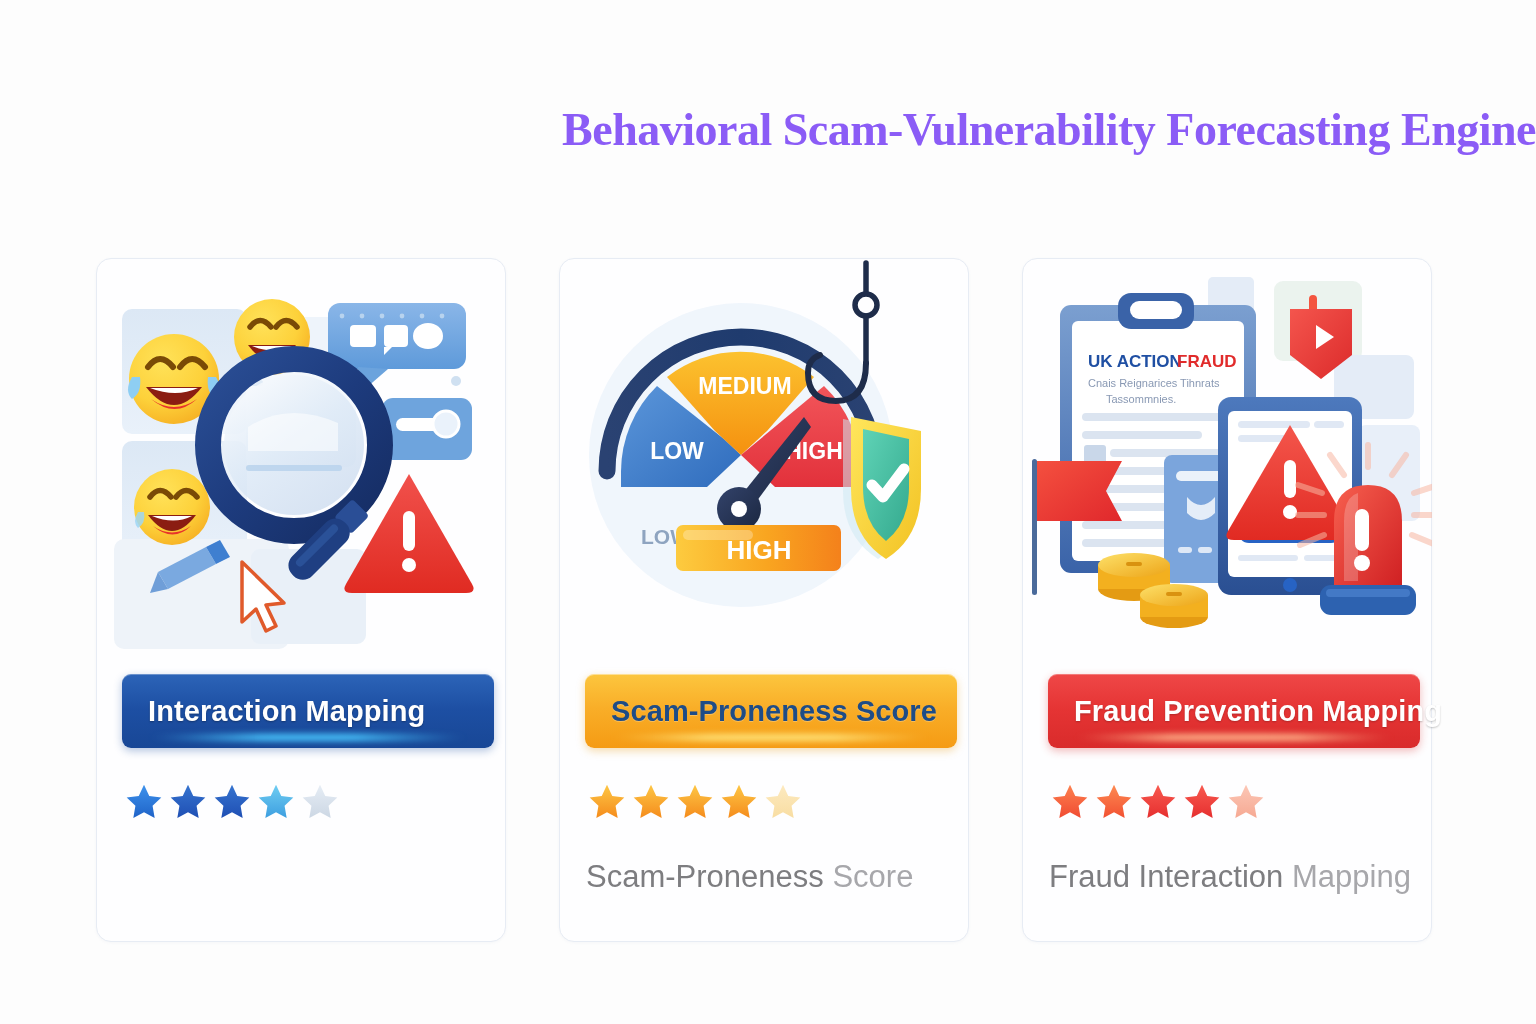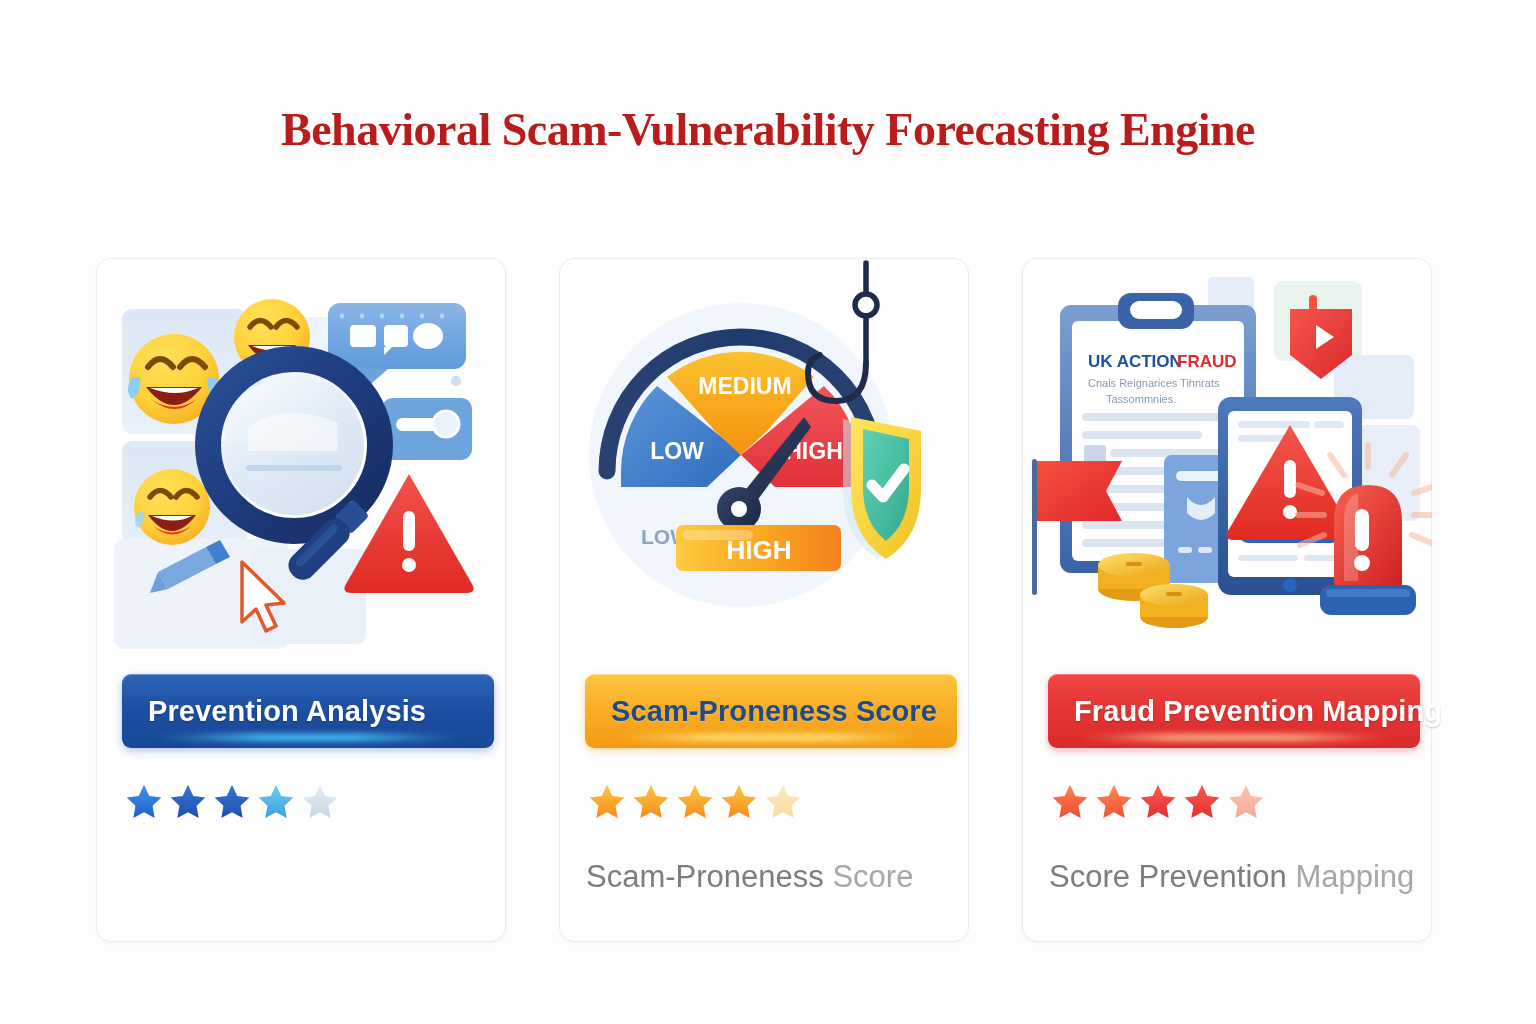--- a/index.html
+++ b/index.html
@@ -8,26 +8,26 @@
     background: #fdfdfd;
     font-family: "Liberation Sans", sans-serif;
     overflow: hidden;
   }
   .page { position: relative; width: 1536px; height: 1024px; }
 
   
   .title {
     position: absolute;
     top: 103px; left: 0; width: 1536px;
-    text-align: center;
+    text-align: right;
     font-family: "Liberation Serif", serif;
     font-weight: bold;
     font-size: 46px;
     letter-spacing: -0.5px;
-    color: #b91c1c;
+    color: #8b5cf6;
     text-shadow: 0 1px 0 rgba(255,255,255,.6);
   }
 
   
   .cards {
     position: absolute;
     top: 258px; left: 96px;
     width: 1346px; height: 684px;
     display: flex;
     gap: 53px;
@@ -244,21 +244,21 @@
             <circle cx="313" cy="306" r="7" fill="#ffffff"></circle>
           </g>
 
           <g>
             <path d="M146 303 L146 363 L160 350 L170 372 L180 367 L170 346 L188 344 Z" fill="#ffffff" stroke="#e05a2b" stroke-width="3.5" stroke-linejoin="round"></path>
           </g>
         </svg>
       </div>
 
       <div class="badge badge-blue">
-        <span>Prevention Analysis</span>
+        <span>Interaction Mapping</span>
         <span class="glow"></span>
       </div>
 
       <div class="stars">
         <svg class="star" viewBox="0 0 24 24">
             <defs>
               <linearGradient id="s1a" x1="0" y1="0" x2="0" y2="1">
                 <stop offset="0" stop-color="#3d92ec"></stop>
                 <stop offset="1" stop-color="#1f63c8"></stop>
               </linearGradient>
@@ -631,18 +631,18 @@
               <linearGradient id="s3e" x1="0" y1="0" x2="0" y2="1">
                 <stop offset="0" stop-color="#fcc7b6"></stop>
                 <stop offset="1" stop-color="#f6a993"></stop>
               </linearGradient>
             </defs>
             <path fill="url(#s3e)" d="M12 2.2l3.0 6.3 6.9.9-5.0 4.8 1.2 6.9-6.1-3.3-6.1 3.3 1.2-6.9-5.0-4.8 6.9-.9z"></path>
           </svg>
       </div>
 
       <div class="caption">
-        <span>Score Prevention</span><span class="dim"> Mapping</span>
+        <span>Fraud Interaction</span><span class="dim"> Mapping</span>
       </div>
     </div>
 
   </div>
 </div>
 
 </body></html>

